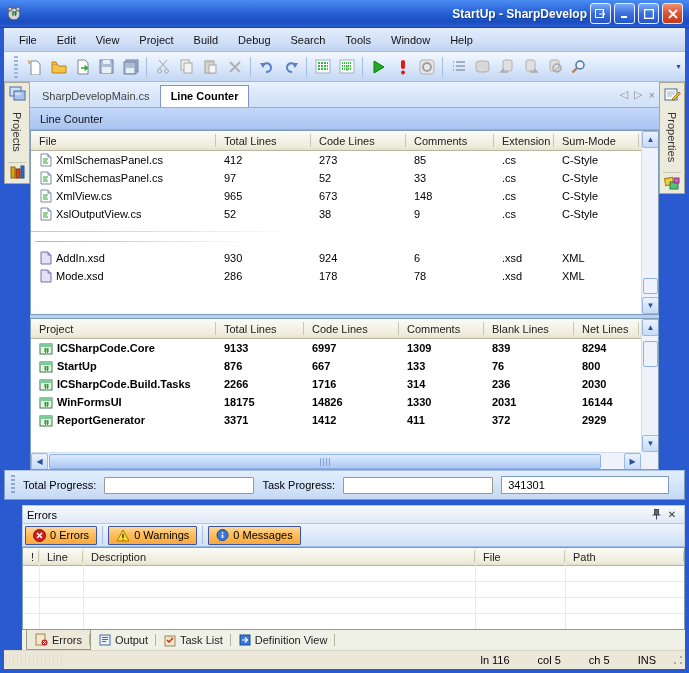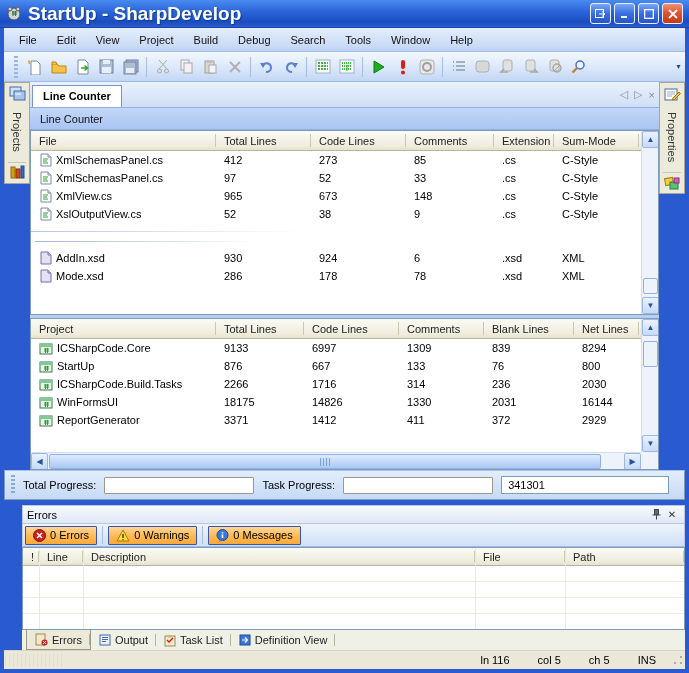--- a/index.html
+++ b/index.html
@@ -2,21 +2,21 @@
 <html><head>
 <meta charset="utf-8">
 <style>
   html,body{margin:0;padding:0;background:#6b8cc8;}
   *{box-sizing:border-box;font-family:"Liberation Sans",sans-serif;}
   .window{width:689px;height:673px;background:#2a5ad0;display:flex;flex-direction:column;overflow:hidden;position:relative;}
   
   .titlebar{height:28px;display:flex;align-items:center;padding:0 6px 0 6px;
     background:linear-gradient(180deg,#4a8bf0 0%,#2a63d8 45%,#1a4ec0 80%,#2a5ad0 100%);border-bottom:1px solid #1b44a8;}
   .app-icon{width:17px;height:17px;margin-right:5px;}
-  .title-text{color:#fff;font-weight:bold;font-size:19px;text-shadow:1px 1px 1px #123a8a;flex:1;}
+  .title-text{color:#fff;font-weight:bold;font-size:12px;text-shadow:1px 1px 1px #123a8a;flex:1;text-align:right;}
   .winbtn{width:21px;height:21px;margin-left:3px;border:1px solid #e8f0ff;border-radius:3px;
     background:linear-gradient(180deg,#7aa8f5 0%,#3a6fe0 50%,#2456c8 100%);display:flex;align-items:center;justify-content:center;
     color:#fff;font-size:11px;font-weight:bold;line-height:1;}
   .winbtn.close{background:linear-gradient(180deg,#f09070 0%,#dd5230 50%,#c43a18 100%);}
   
   .menubar{height:24px;display:flex;align-items:center;padding:0 6px;gap:2px;
     background:linear-gradient(180deg,#e3edfc 0%,#cdddf6 70%,#bed2f0 100%);border-bottom:1px solid #9fbce8;margin:0 4px;}
   .menu-item{padding:2px 9px;font-size:11px;color:#111;}
   
   .toolbar{height:30px;display:flex;align-items:center;padding:0 4px 0 10px;gap:1px;
@@ -327,20 +327,21 @@
               <rect x="6" y="4" width="4" height="9" fill="#d04818" stroke="#80300e"></rect>
               <rect x="11" y="1" width="3" height="12" fill="#3a6ac0" stroke="#24488a"></rect>
             </svg>
           </span>
       </div>
     </div>
 
     <div class="doc">
 
       <div class="tabstrip">
+        <span class="dtab">SharpDevelopMain.cs</span>
         <span class="dtab active">Line Counter</span>
         <span class="tabnav">
           <span>◁</span>
           <span>▷</span>
           <span>×</span>
         </span>
       </div>
 
       <div class="lc-band">
         <span>Line Counter</span>
@@ -469,21 +470,21 @@
 
       <div class="panel panel2">
         <div class="thead" style="margin-right:17px;">
           <div class="th p0">Project</div>
           <div class="th p1">Total Lines</div>
           <div class="th p2">Code Lines</div>
           <div class="th p3">Comments</div>
           <div class="th p4">Blank Lines</div>
           <div class="th p5">Net Lines</div>
         </div>
-        <div class="tbody" style="bottom:23px;">
+        <div class="tbody" style="bottom:23px;font-weight:bold;">
           <div class="tr">
             <div class="td p0">
                 <span>
                   <svg width="14" height="13" viewBox="0 0 14 13">
                     <rect x="1" y="2" width="12" height="10" fill="#e8f4e8" stroke="#3a7a4a"></rect>
                     <rect x="1" y="2" width="12" height="3" fill="#7ec89a"></rect>
                     <path d="M5 7h5M5 9h5M6.5 6v5M8.5 6v5" stroke="#2da32d"></path>
                   </svg>
                 </span>
                 <span>ICSharpCode.Core</span>

